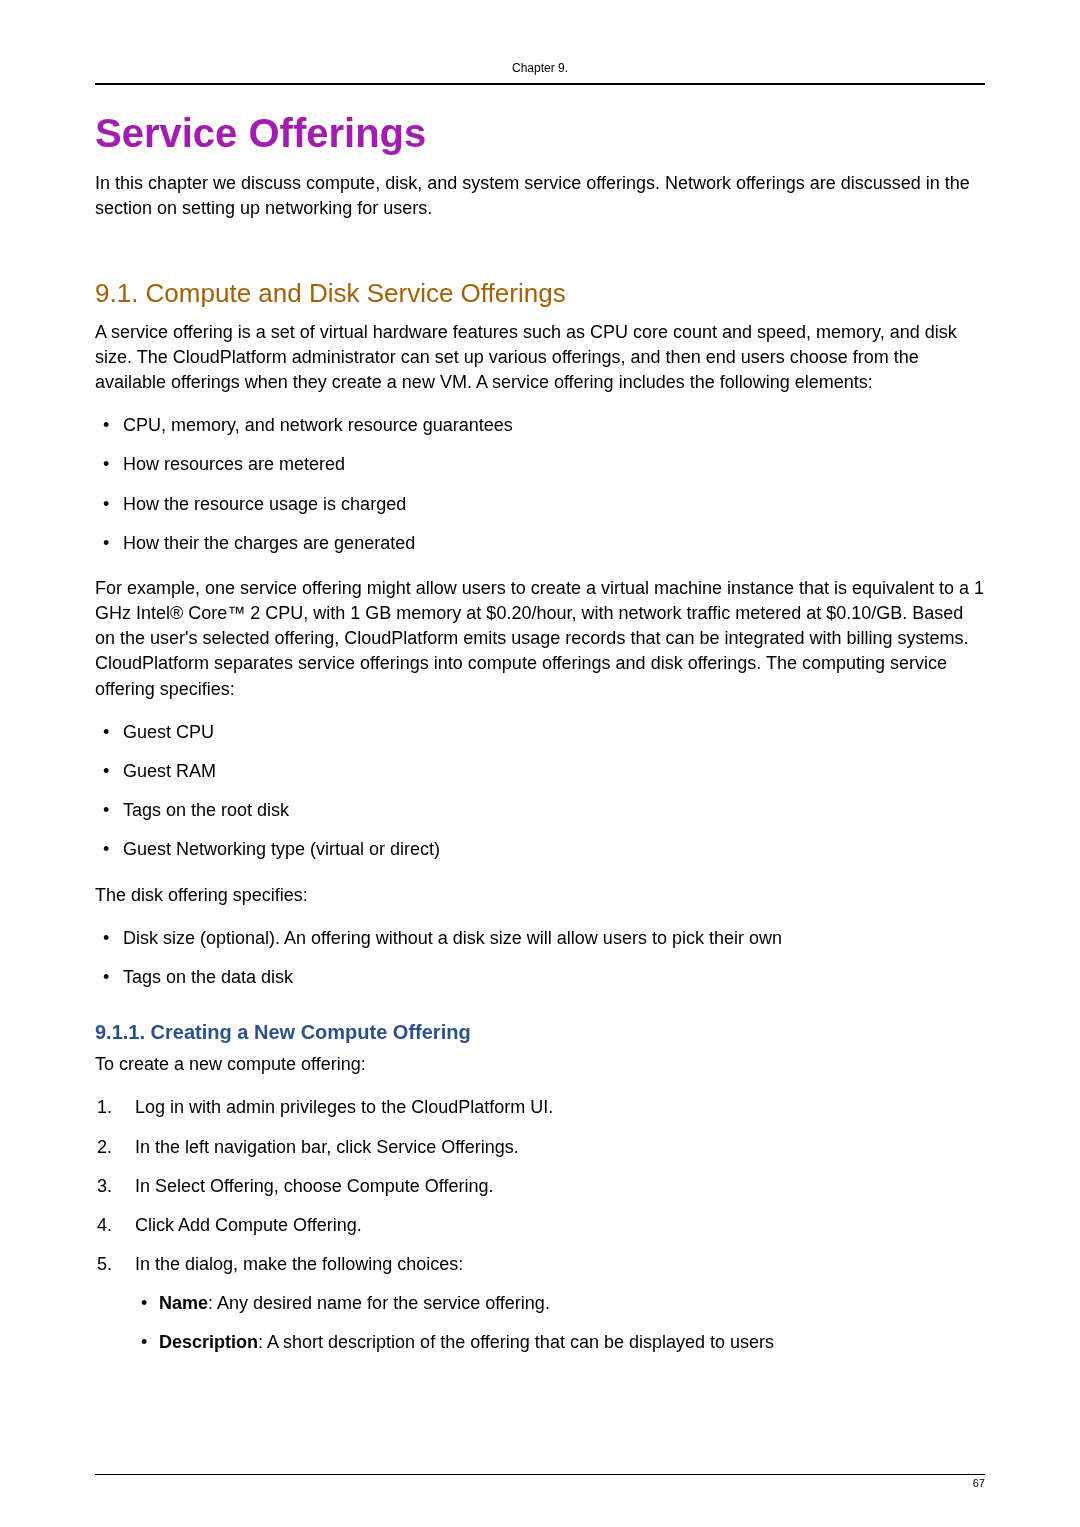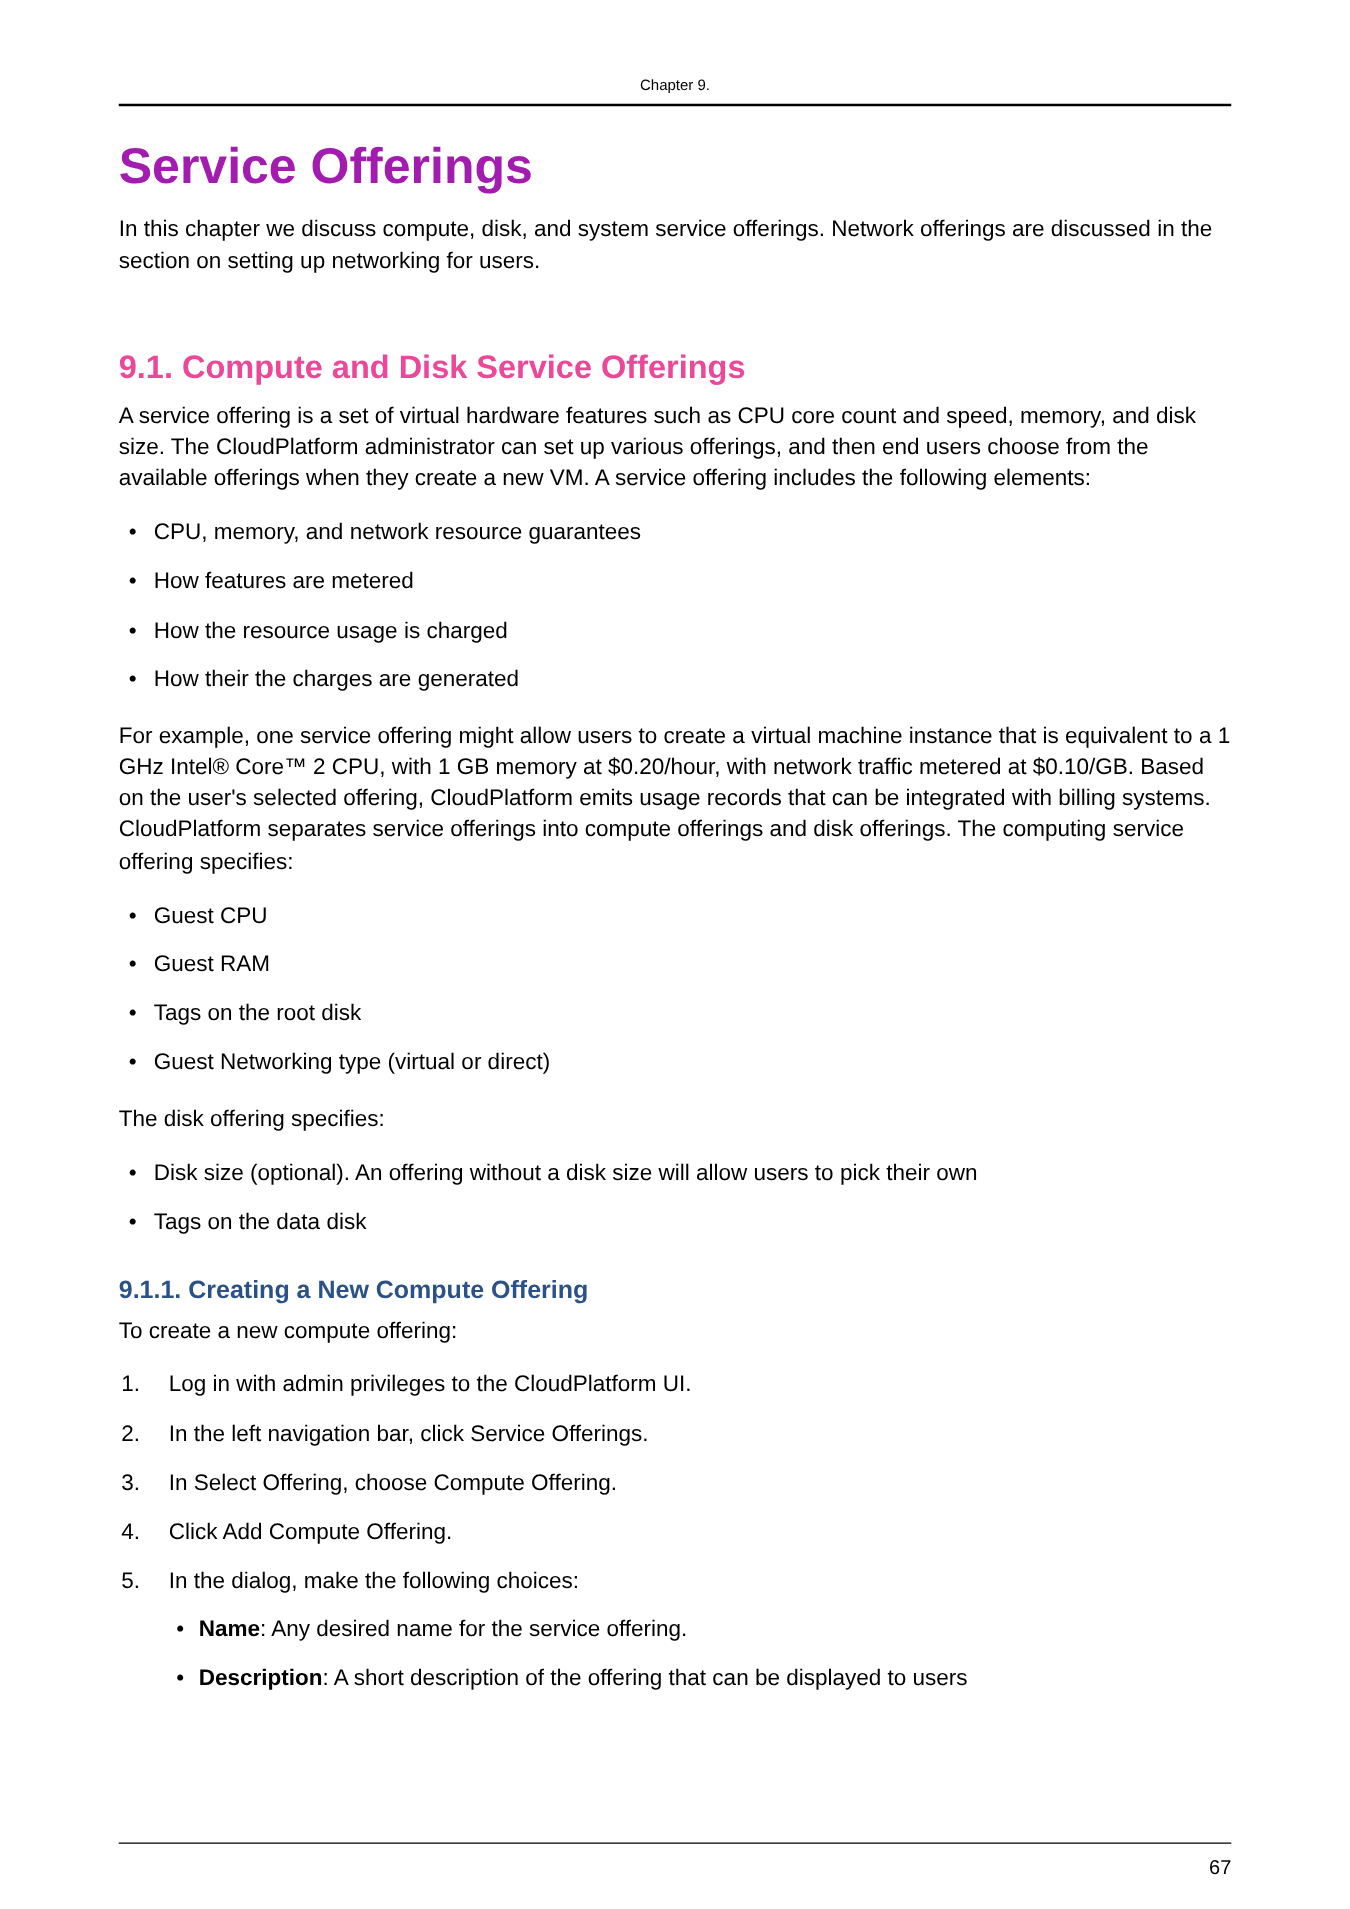--- a/index.html
+++ b/index.html
@@ -29,23 +29,23 @@
   h1 {
     color: #a21caf;
     font-size: 40px;
     font-weight: bold;
     margin-bottom: 10px;
   }
   .intro {
     margin-bottom: 54px;
   }
   h2 {
-    color: #ec4899;
+    color: #a16207;
     font-size: 26px;
-    font-weight: bold;
+    font-weight: normal;
     margin-bottom: 8px;
   }
   h3 {
     color: #2a5289;
     font-size: 20px;
     font-weight: bold;
     margin-bottom: 6px;
     margin-top: 28px;
   }
   p {
@@ -101,44 +101,44 @@
   }
   .footer-line {
     position: absolute;
     bottom: 52px;
     left: 95px;
     right: 95px;
     border-top: 1.5px solid #000;
   }
   .page-number {
     position: absolute;
-    bottom: 21px;
+    bottom: 36px;
     right: 95px;
-    font-size: 16px;
+    font-size: 11px;
   }
   .bold {
     font-weight: bold;
   }
 </style>
 </head>
 <body>
 
 <div class="chapter-header">Chapter 9.</div>
 
 <h1>Service Offerings</h1>
 
 <p class="intro">In this chapter we discuss compute, disk, and system service offerings. Network offerings are discussed in the section on setting up networking for users.</p>
 
 <h2>9.1. Compute and Disk Service Offerings</h2>
 
 <p>A service offering is a set of virtual hardware features such as CPU core count and speed, memory, and disk size. The CloudPlatform administrator can set up various offerings, and then end users choose from the available offerings when they create a new VM. A service offering includes the following elements:</p>
 
 <ul class="bullets">
   <li>CPU, memory, and network resource guarantees</li>
-  <li>How features are metered</li>
+  <li>How resources are metered</li>
   <li>How the resource usage is charged</li>
   <li>How their the charges are generated</li>
 </ul>
 
 <p>For example, one service offering might allow users to create a virtual machine instance that is equivalent to a 1 GHz Intel® Core™ 2 CPU, with 1 GB memory at $0.20/hour, with network traffic metered at $0.10/GB. Based on the user's selected offering, CloudPlatform emits usage records that can be integrated with billing systems. CloudPlatform separates service offerings into compute offerings and disk offerings. The computing service offering specifies:</p>
 
 <ul class="bullets">
   <li>Guest CPU</li>
   <li>Guest RAM</li>
   <li>Tags on the root disk</li>

